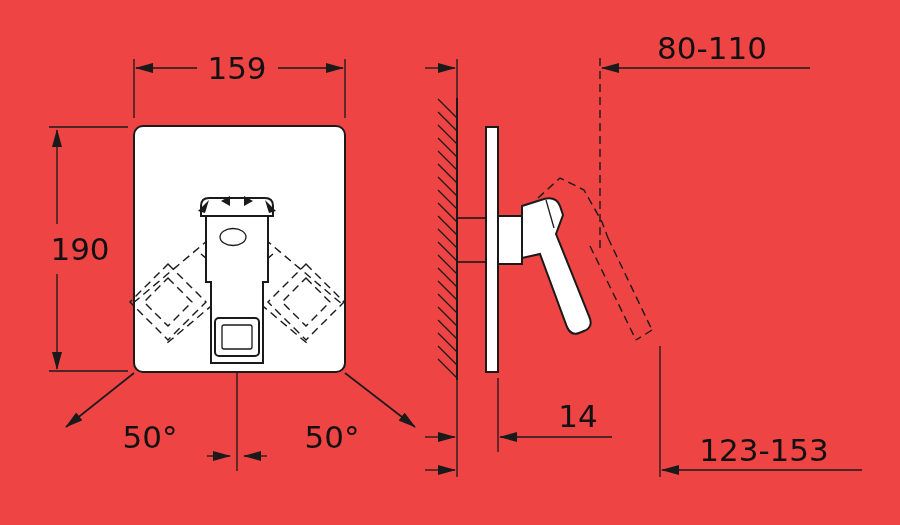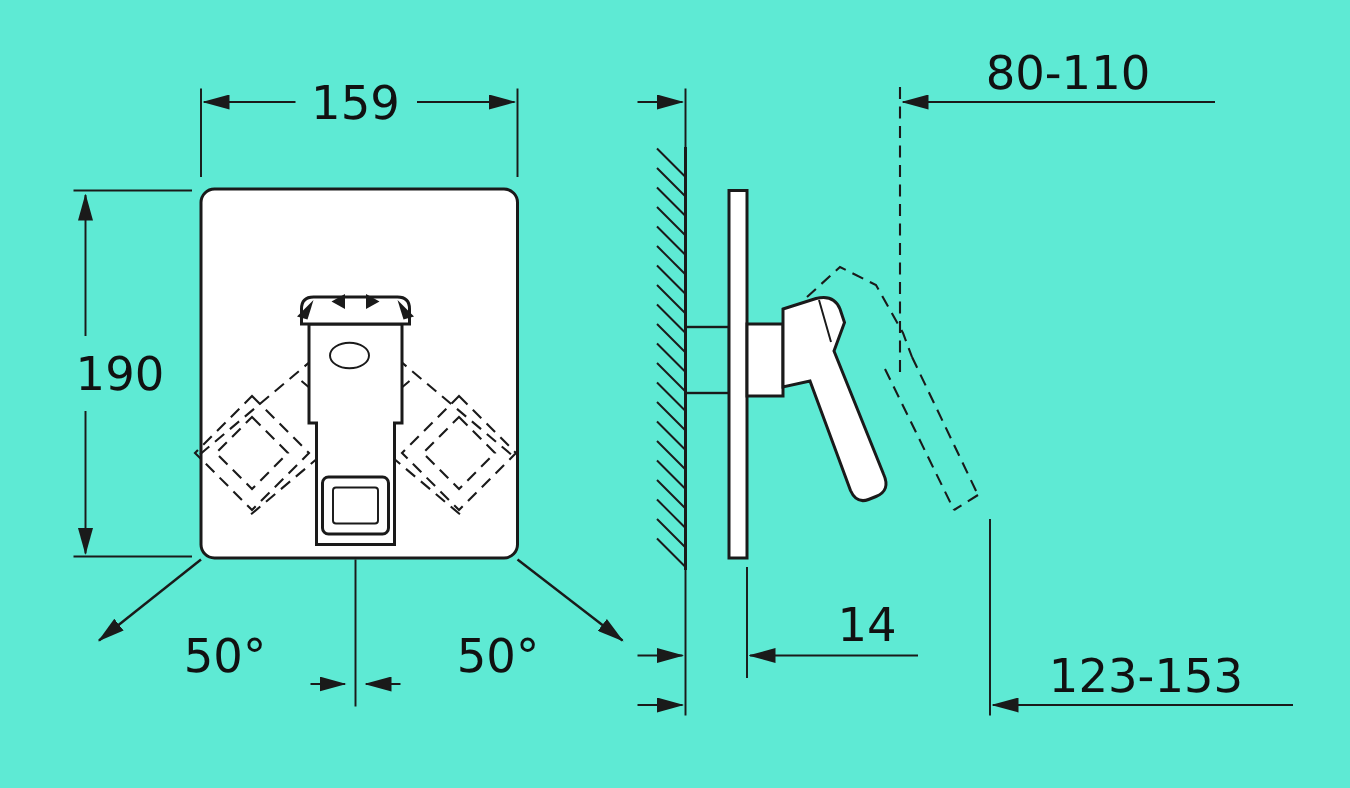--- a/index.html
+++ b/index.html
@@ -1,17 +1,17 @@
 <!DOCTYPE html>
 <html><head>
 <meta charset="utf-8">
 <style>
   html,body{margin:0;padding:0;background:#ffffff;}
   .canvas{
-    width:900px;height:525px;background:#5eead4;position:relative;overflow:hidden;
+    width:900px;height:525px;background:#ef4444;position:relative;overflow:hidden;
     font-family:"DejaVu Sans", sans-serif;
   }
   svg{display:block;}
   .ln   {stroke:#1a1a1a;stroke-width:2;fill:none;}
   .lnf  {stroke:#1a1a1a;stroke-width:2;fill:#ffffff;}
   .thin {stroke:#1a1a1a;stroke-width:1.3;fill:none;}
   .med  {stroke:#1a1a1a;stroke-width:1.6;fill:none;}
   .dash {stroke:#1a1a1a;stroke-width:1.4;fill:none;stroke-dasharray:8 5;}
   .dimtxt{
     font-family:"DejaVu Sans", sans-serif;

